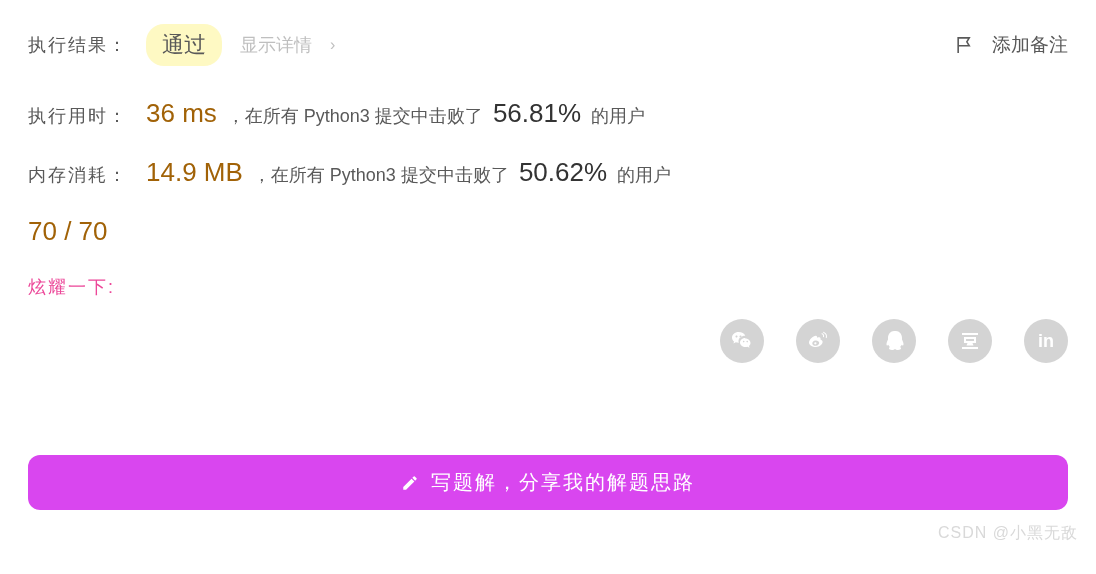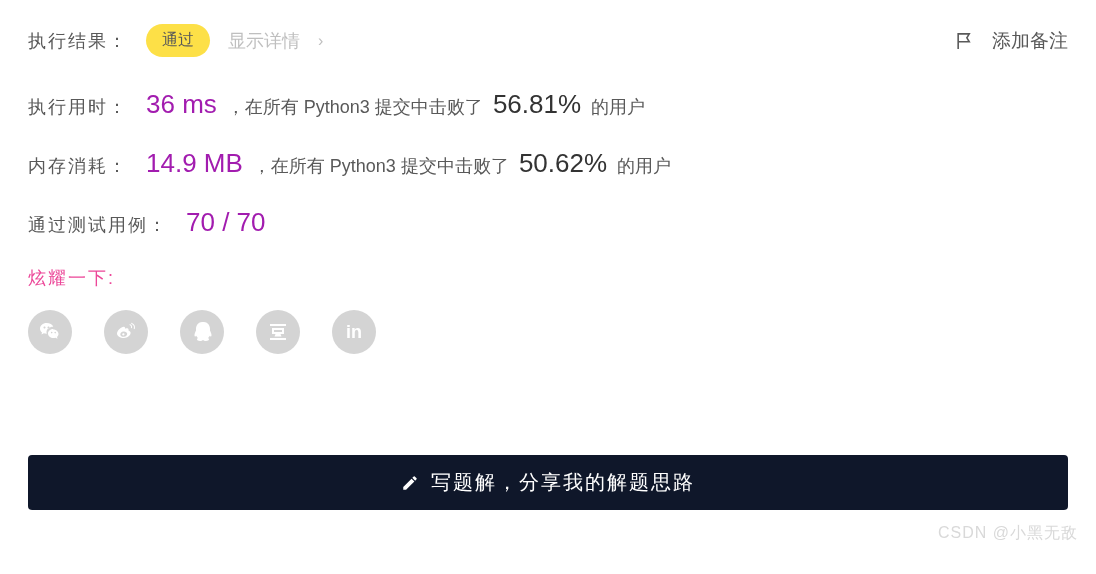--- a/index.html
+++ b/index.html
@@ -26,25 +26,25 @@
       display: flex;
       align-items: center;
       gap: 18px;
       font-size: 18px;
     }
     .result-label {
       color: #595959;
       letter-spacing: 2px;
     }
     .status-badge {
-      background: #fde047;
+      background: #fef9c3;
       color: #595959;
       padding: 6px 16px;
       border-radius: 18px;
-      font-size: 16px;
+      font-size: 22px;
     }
     .detail-link {
       color: #bfbfbf;
       font-size: 18px;
       cursor: pointer;
       display: flex;
       align-items: center;
       gap: 18px;
     }
     .detail-link .chevron {
@@ -68,21 +68,21 @@
       margin-bottom: 28px;
       font-size: 18px;
       color: #595959;
     }
     .stat-label {
       letter-spacing: 2px;
       margin-right: 18px;
     }
     .stat-value {
       font-size: 26px;
-      color: #a21caf;
+      color: #a16207;
       font-weight: 400;
       margin-right: 10px;
     }
     .stat-text {
       font-size: 18px;
       color: #595959;
     }
     .stat-percent {
       font-size: 26px;
       color: #333;
@@ -92,20 +92,21 @@
     .show-off-label {
       font-size: 18px;
       color: #ec4899;
       letter-spacing: 2px;
       margin-bottom: 20px;
     }
     .share-icons {
       display: flex;
       gap: 32px;
       margin-bottom: 48px;
+      justify-content: flex-end;
     }
     .share-icon {
       width: 44px;
       height: 44px;
       border-radius: 50%;
       background: #d4d4d4;
       display: flex;
       align-items: center;
       justify-content: center;
       cursor: pointer;
@@ -116,26 +117,26 @@
     .share-icon svg {
       width: 24px;
       height: 24px;
       fill: #fff;
     }
     .write-solution-btn {
       position: absolute;
       bottom: 64px;
       left: 28px;
       right: 28px;
-      background: #0f172a;
+      background: #d946ef;
       color: #fff;
       border: none;
       padding: 14px;
       font-size: 20px;
-      border-radius: 4px;
+      border-radius: 12px;
       cursor: pointer;
       display: flex;
       align-items: center;
       justify-content: center;
       gap: 12px;
       letter-spacing: 2px;
     }
     .pencil-icon {
       width: 18px;
       height: 18px;
@@ -179,21 +180,20 @@
 
 <div class="stat-row">
   <span class="stat-label">内存消耗：</span>
   <span class="stat-value">14.9 MB</span>
   <span class="stat-text">，在所有 Python3 提交中击败了</span>
   <span class="stat-percent">50.62%</span>
   <span class="stat-text">的用户</span>
 </div>
 
 <div class="stat-row">
-  <span class="stat-label">通过测试用例：</span>
   <span class="stat-value">70 / 70</span>
 </div>
 
 <div class="show-off-label">炫耀一下:</div>
 
 <div class="share-icons">
   <div class="share-icon">
     <svg viewBox="0 0 24 24">
         <path d="M8.5 3C4.9 3 2 5.5 2 8.5c0 1.6.8 3 2 4l-.5 2 2.3-1.2c.8.2 1.7.4 2.7.4h.3c-.2-.5-.3-1-.3-1.6 0-3 2.9-5.4 6.5-5.4h.3C14.6 4.5 11.8 3 8.5 3zm-2 3.5c.6 0 1 .4 1 1s-.4 1-1 1-1-.4-1-1 .4-1 1-1zm4 0c.6 0 1 .4 1 1s-.4 1-1 1-1-.4-1-1 .4-1 1-1zM15.5 9c-3 0-5.5 2-5.5 4.5s2.5 4.5 5.5 4.5c.7 0 1.4-.1 2-.3l2 1-.5-1.7c1-.8 1.5-1.9 1.5-3 0-2.5-2.5-4.5-5.5-4.5zm-1.8 2.8c.4 0 .8.3.8.8s-.3.8-.8.8-.8-.3-.8-.8.3-.8.8-.8zm3.5 0c.4 0 .8.3.8.8s-.3.8-.8.8-.8-.3-.8-.8.3-.8.8-.8z"></path>
       </svg>

